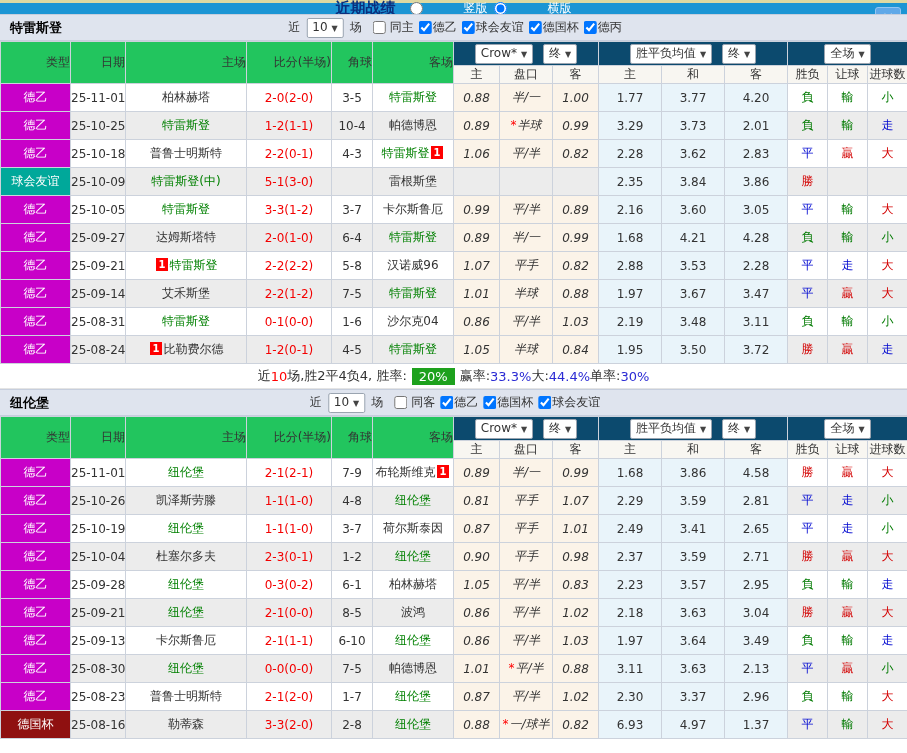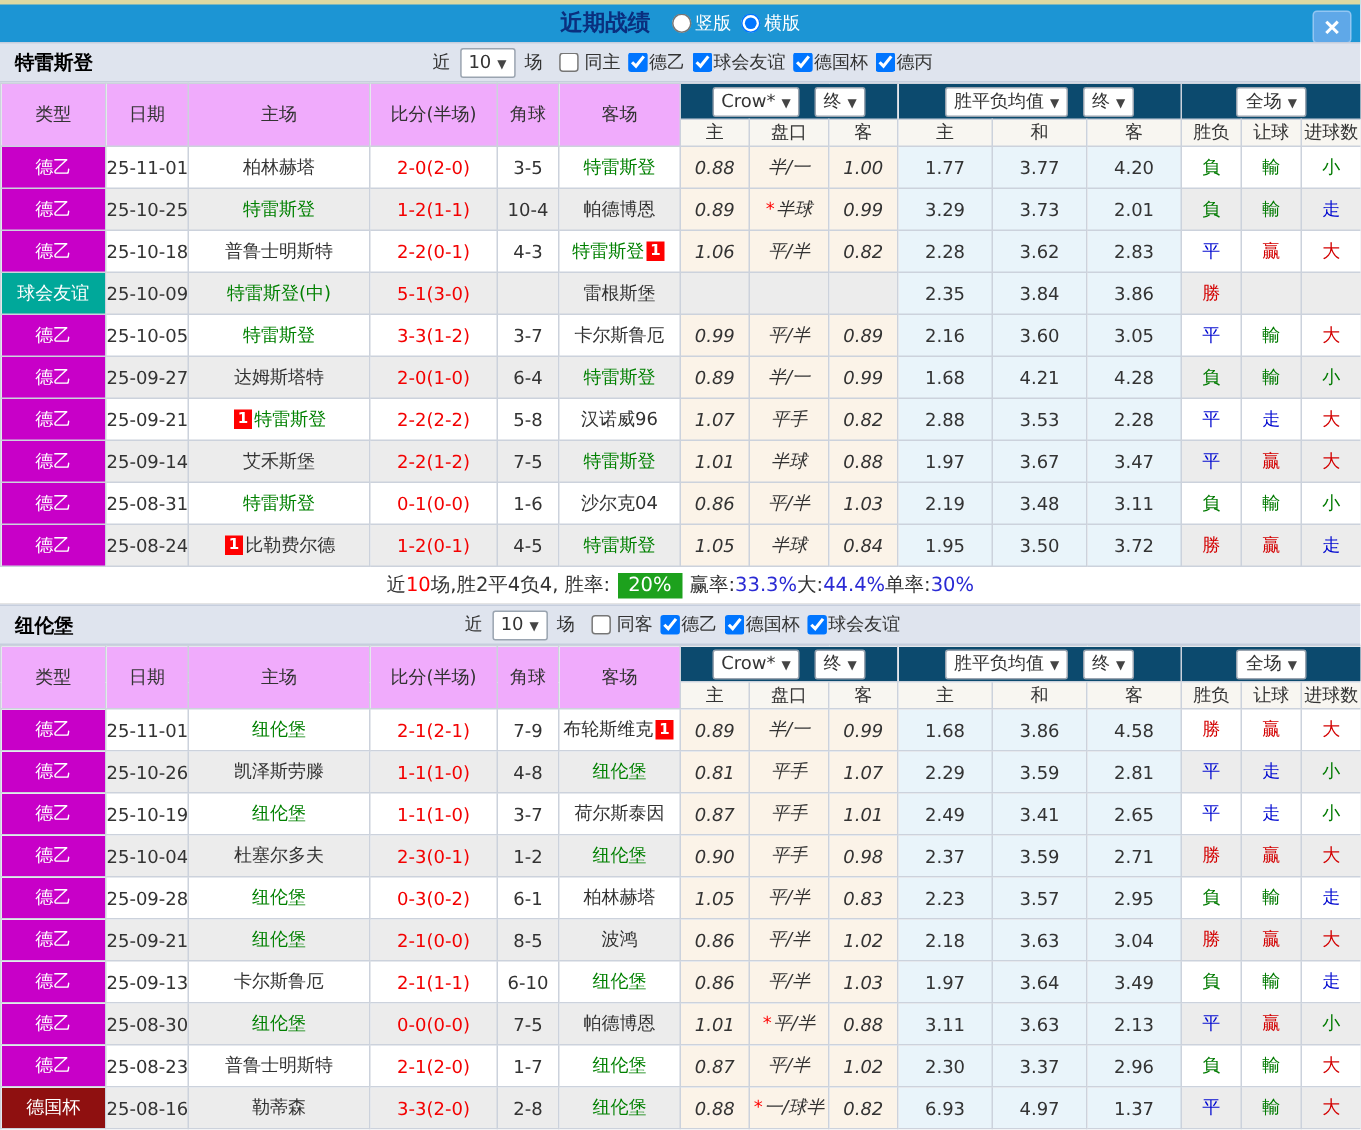--- a/index.html
+++ b/index.html
@@ -1,24 +1,24 @@
 <!DOCTYPE html>
 <html style="--titlebar-bg: #1c95d4; --title-text: #0a2f7e; --league-de2: #c800c8; --league-friendly: #00a89a; --league-decup: #8f1010; --score-red: #f30000; --focus-team-green: #008000; --win-red: #d30000; --draw-blue: #0008d0; --lose-green: #007a00; --odds-bg: #fbf3e8; --avg-bg: #e9f4fa; --rate-badge-bg: #1da11d; --stat-value-blue: #2a2ad4;"><head>
 <meta charset="utf-8">
 <style>
   * { box-sizing: border-box; }
   body { margin:0; width:907px; background:#fff; color:#333;
          font-family:"DejaVu Sans","Liberation Sans",sans-serif; font-size:12px; }
 
   
-  .titlebar { position:relative; height:28px; background:var(--titlebar-bg,#1c95d4);
+  .titlebar { position:relative; height:14px; background:var(--titlebar-bg,#1c95d4);
               border-top:3px solid #ded9a2; display:flex; align-items:center; justify-content:center; }
   .titlebar .title { color:var(--title-text,#0a2f7e); font-weight:bold; font-size:15px; margin-right:8px; }
   .radio-wrap { display:flex; align-items:center; }
-  .radio-wrap label { color:#fff; font-size:12px; display:flex; align-items:center; margin-left:6px; cursor:pointer; }
+  .radio-wrap label { color:#fff; font-size:12px; display:flex; align-items:center; margin-left:6px; cursor:pointer;gap:38px; }
   .radio-wrap input { margin:0 3px 0 0; }
   .close-btn { position:absolute; right:6px; top:4px; width:26px; height:22px; background:#5fa8e8;
                border:1px solid #93c6f2; border-radius:3px; color:#fff; font-weight:bold;
                font-size:14px; line-height:19px; text-align:center; cursor:pointer; padding:0; }
 
   
   .section-header { position:relative; height:27px; background:#dfe4ee;
                     border-top:1px solid #c6cedd; border-bottom:1px solid #c6cedd;
                     display:flex; align-items:center; }
   .team-name { font-weight:bold; font-size:13px; color:#000; margin-left:10px; }
@@ -31,21 +31,21 @@
 
   
   .dropdown { display:inline-block; border:1px solid #9aa4b0; background:#fff; border-radius:2px;
               padding:1px 5px; margin:0 3px; cursor:pointer; line-height:15px;text-align:center; }
   .dd-arrow { font-size:8px; margin-left:4px; color:#444; }
 
   
   table { border-collapse:collapse; table-layout:fixed; width:907px; }
   th, td { border:1px solid #ccd2dc; text-align:center; padding:0; overflow:hidden;
            white-space:nowrap; font-weight:normal; }
-  thead th.main-col { background:#f0abfc; }
+  thead th.main-col { background:#22c55e;text-align:right; }
   .hdr-top th { height:24px; background:#0c4a6e; }
   .hdr-sub th { height:18px; background:#f8f6f1; }
   tbody tr { height:28px; background:#fff; }
   tbody tr.even { background:#ececec; }
   td.odds-cell { background:var(--odds-bg,#fbf3e8);font-style:italic; }
   td.odds-cell.blank { background:transparent; }
   td.avg-cell { background:var(--avg-bg,#e9f4fa);margin-top:46px; }
   .league-de2 { background:var(--league-de2,#c800c8); color:#fff; }
   .league-friendly { background:var(--league-friendly,#00a89a); color:#fff; }
   .league-decup { background:var(--league-decup,#8f1010); color:#fff; }

